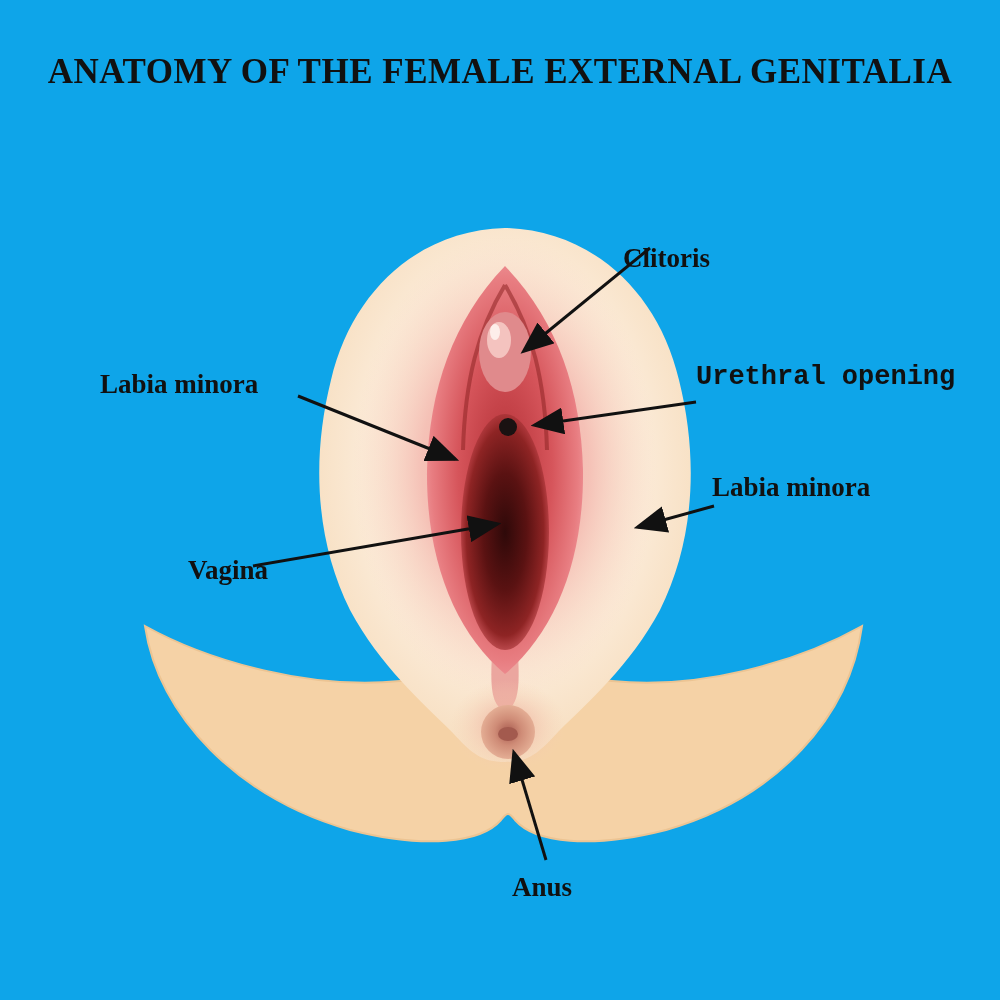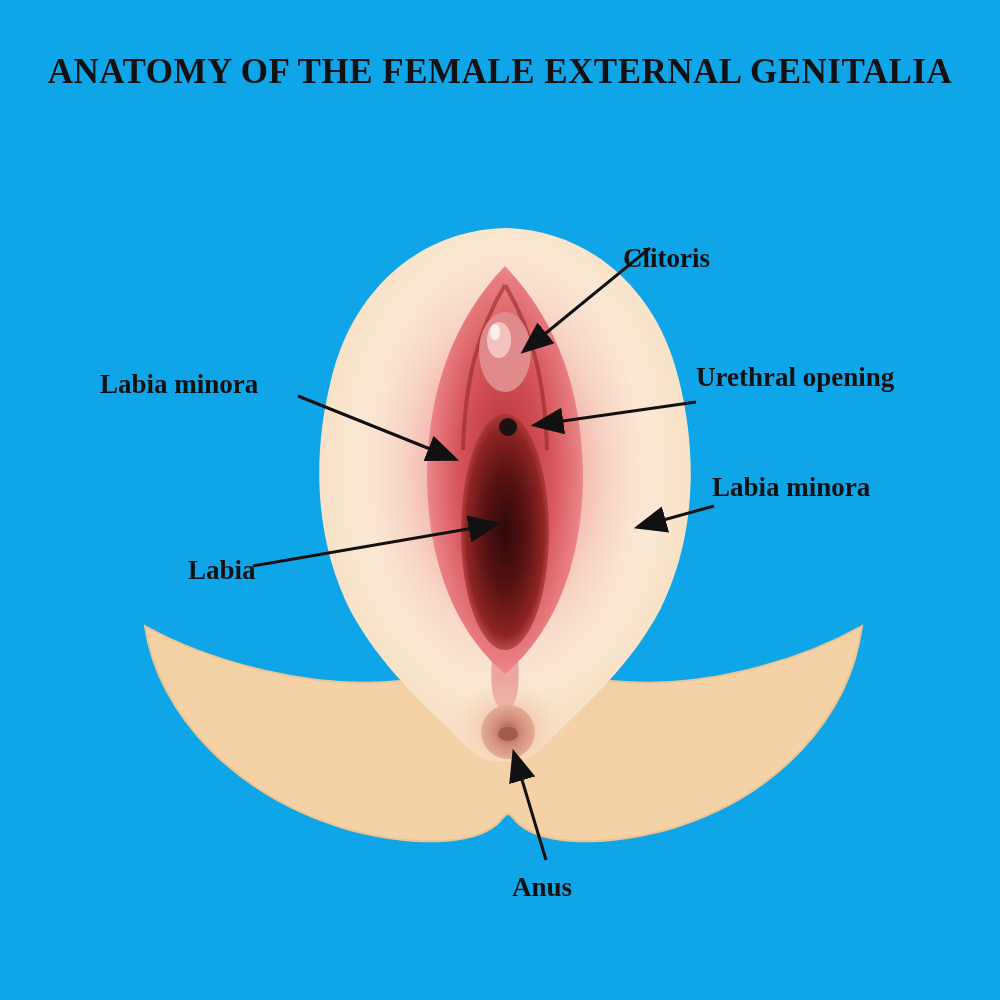--- a/index.html
+++ b/index.html
@@ -22,21 +22,21 @@
   .figure-svg{position:absolute;top:0;left:0;width:1000px;height:1000px;}
   .label{
     position:absolute;
     font-weight:bold;
     font-size:27px;
     color:#111111;
     white-space:nowrap;
   }
   .label-clitoris{top:207px;left:623px;margin-top:36px;}
   .label-labia-minora{top:369px;left:100px;}
-  .label-urethral{top:362px;left:696px;}
+  .label-urethral{top:362px;left:696px;font-family:Liberation Mono, monospace;}
   .label-labia-majora{top:472px;left:712px;}
   .label-vagina{top:555px;left:188px;}
   .label-anus{top:872px;left:512px;}
 </style>
 </head>
 <body>
 
 <div class="canvas">
 
   <div class="title">ANATOMY OF THE FEMALE EXTERNAL GENITALIA</div>
@@ -132,16 +132,16 @@
       <line x1="714" y1="506" x2="638" y2="527"></line>
       <line x1="253" y1="566" x2="497" y2="524"></line>
       <line x1="546" y1="860" x2="514" y2="753"></line>
     </g>
   </svg>
 
   <div class="label label-clitoris">Clitoris</div>
   <div class="label label-labia-minora">Labia minora</div>
   <div class="label label-urethral">Urethral opening</div>
   <div class="label label-labia-majora">Labia minora</div>
-  <div class="label label-vagina">Labia</div>
+  <div class="label label-vagina">Vagina</div>
   <div class="label label-anus">Anus</div>
 
 </div>
 
 </body></html>

